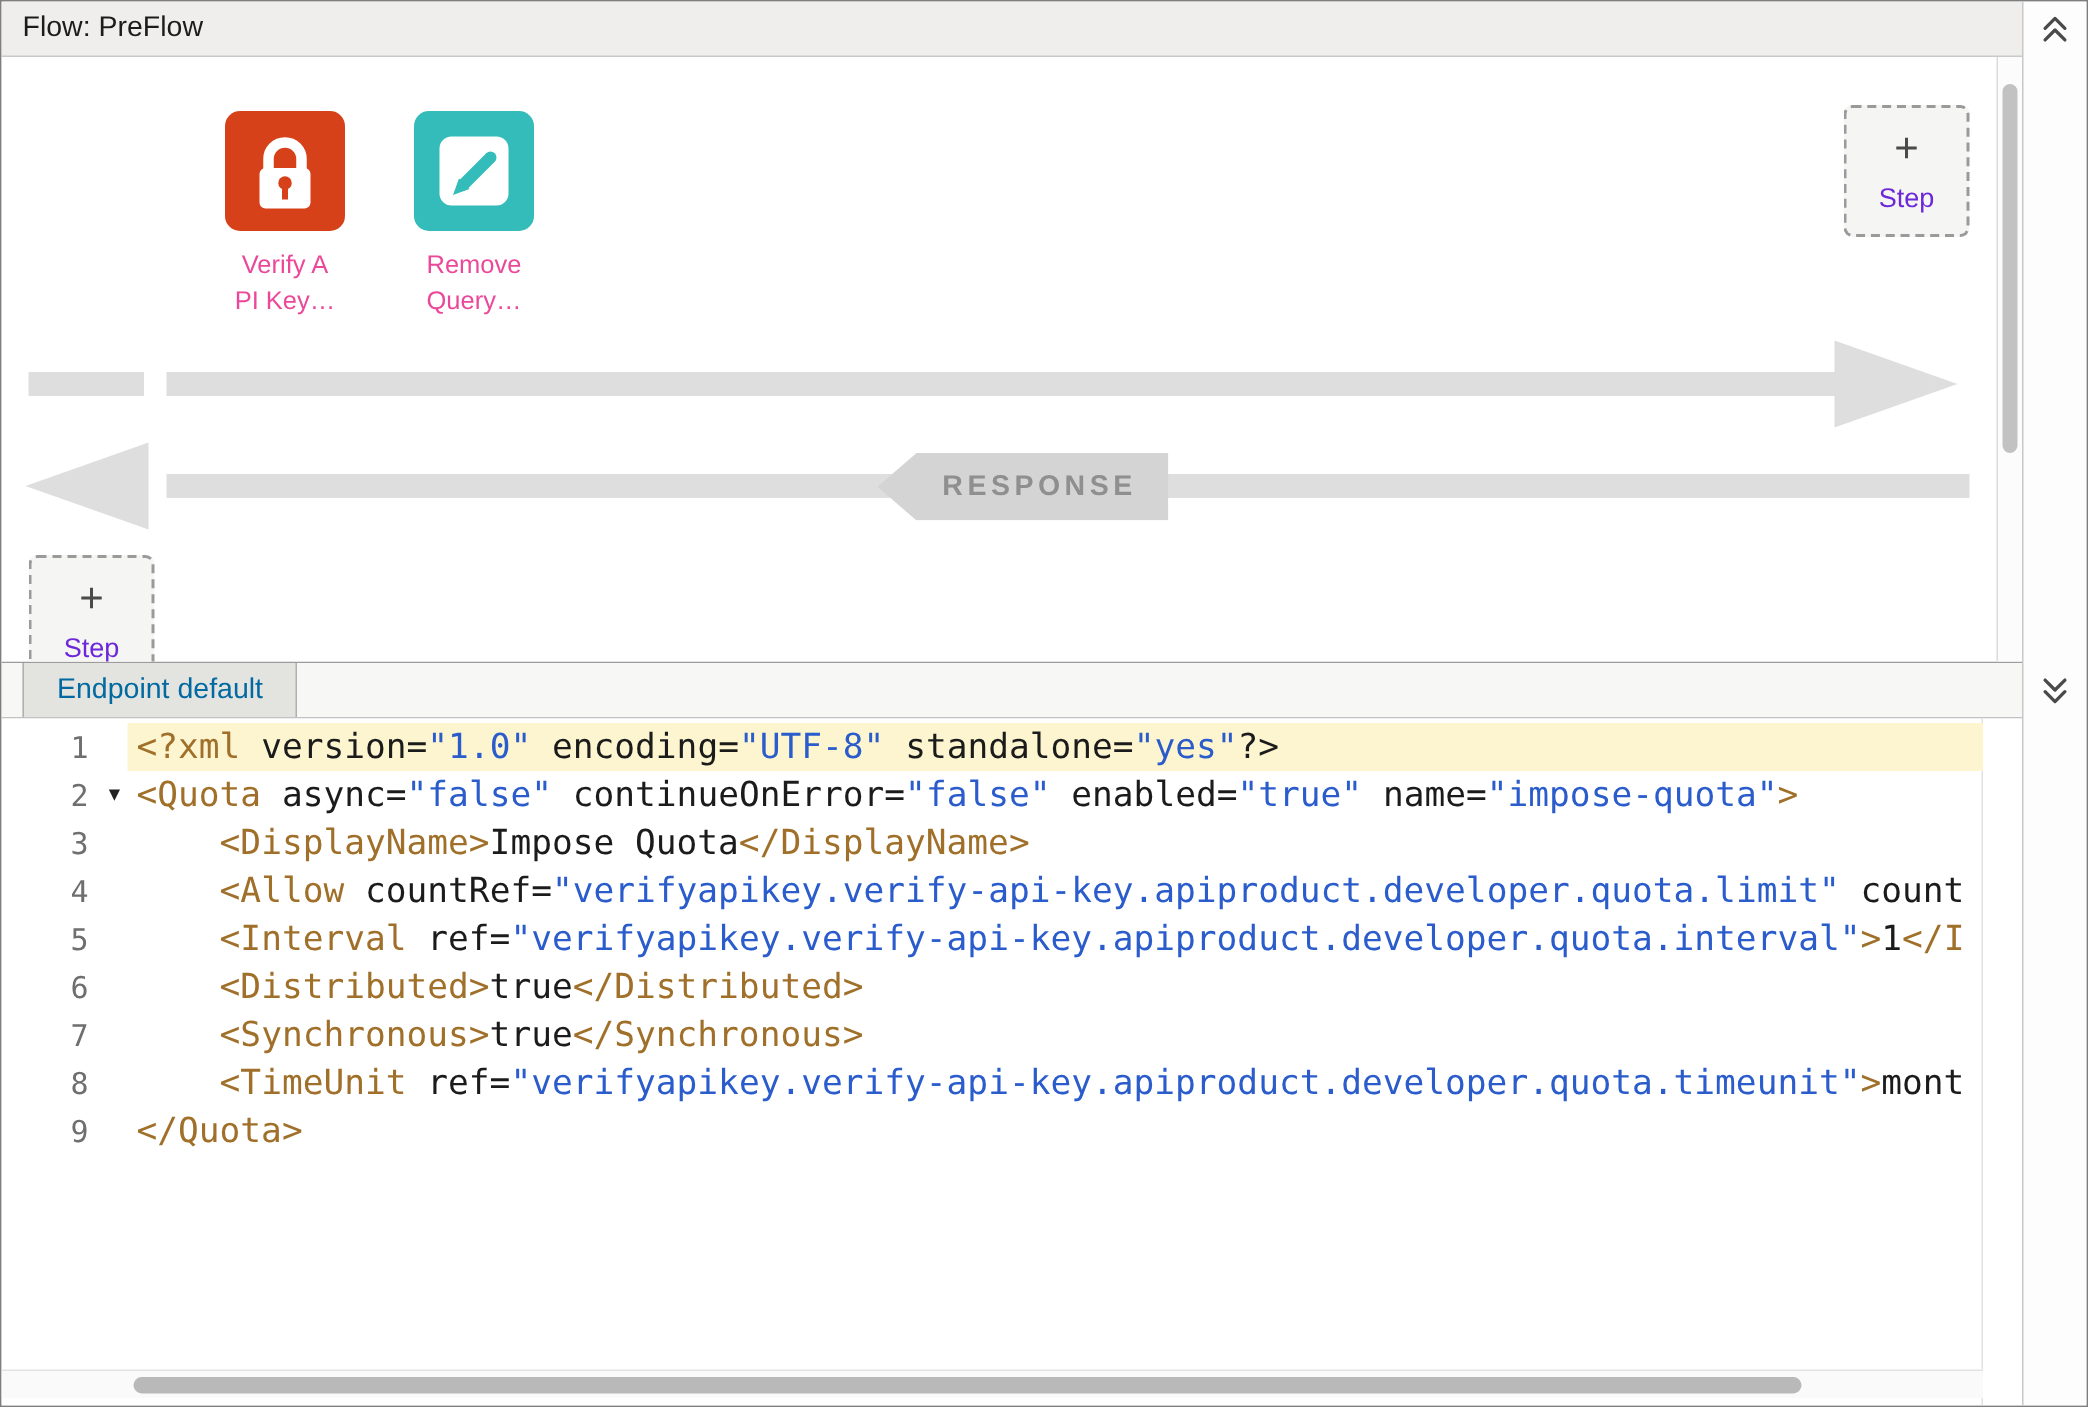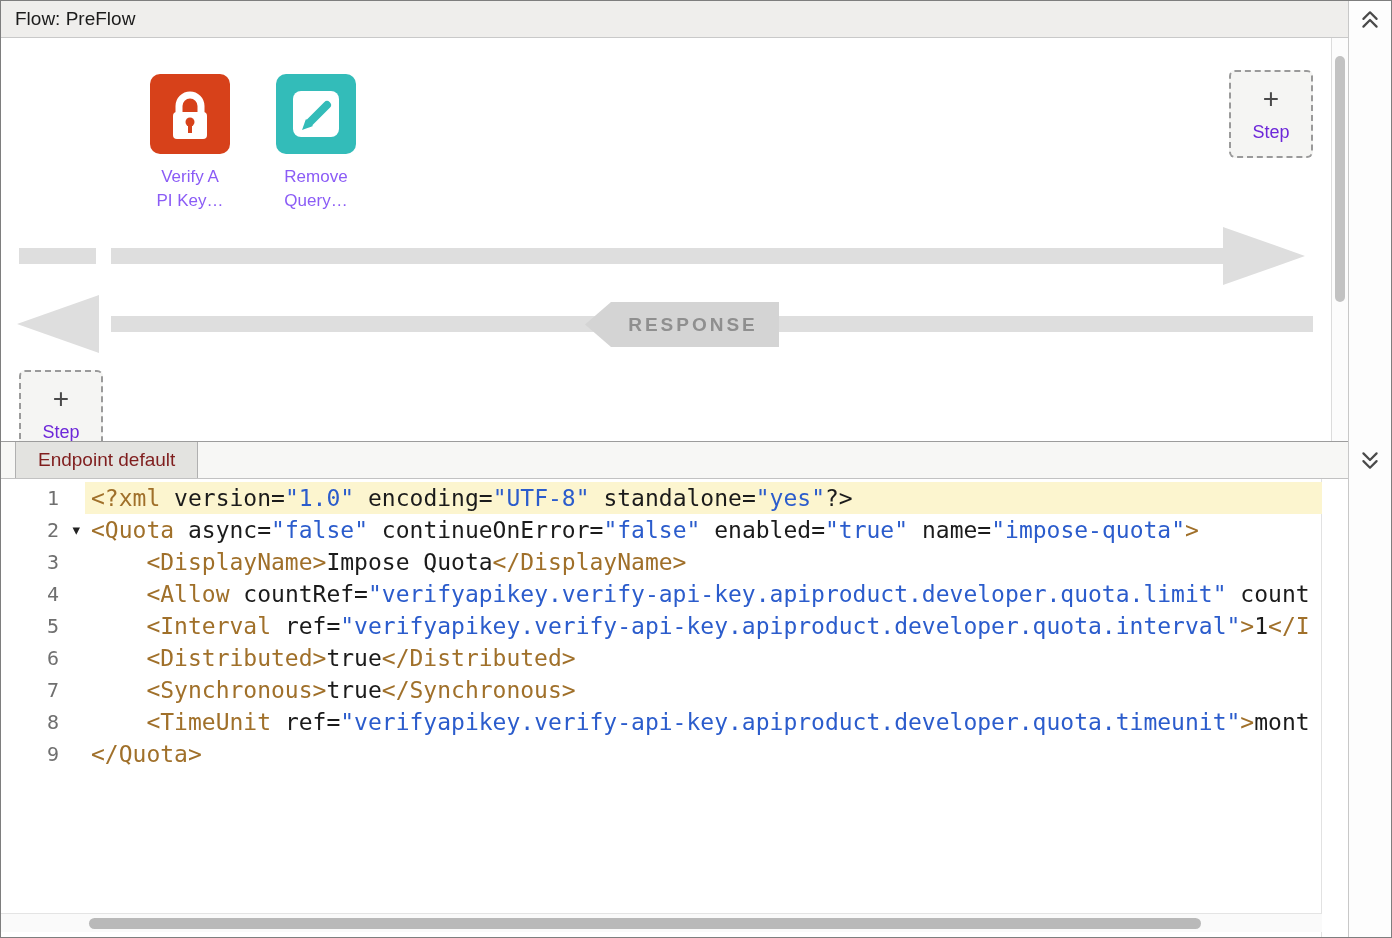--- a/index.html
+++ b/index.html
@@ -18,21 +18,21 @@
   .flow-panel { height:440px; display:flex; flex-direction:column; }
   .flow-header { height:37px; background:#efeeec; border-bottom:1px solid #c9c9c9; display:flex; align-items:center; padding-left:14px; flex:none; }
   .flow-title { font-size:19px; color:#1c1c1c; }
   .flow-body { position:relative; flex:1; background:#fff; overflow:hidden; }
 
   .policies { position:absolute; left:138px; top:30px; display:flex; gap:24px; }
   .policy { width:102px; display:flex; flex-direction:column; align-items:center; cursor:pointer; }
   .policy-icon { width:80px; height:80px; display:block; }
   .policy .plain { margin-top:6px; }
   .sel-frame { border:4px solid #f06ef0; padding:2px; border-radius:8px; background:#fff; }
-  .policy-label { margin-top:11px; font-size:17px; line-height:24px; color:#8b5cf6; text-align:center; }
+  .policy-label { margin-top:11px; font-size:17px; line-height:24px; color:#ec4899; text-align:center; }
 
   .step-btn { position:absolute; width:84px; border:2px dashed #9a9a9a; border-radius:6px; background:#f5f5f3; text-align:center; cursor:pointer; }
   .step-top-right { right:35px; top:32px; height:88px; }
   .step-bottom-left { left:18px; top:332px; height:100px; }
   .step-plus { font-size:28px; line-height:30px; color:#4a4a4a; margin-top:12px; }
   .step-label { font-size:18px; color:#6d28d9; margin-top:8px; }
 
   .bar { position:absolute; height:16px; background:#dedede; }
   .req-left  { left:18px;  top:210px; width:77px; }
   .req-main  { left:110px; top:210px; width:1118px; }
@@ -48,21 +48,21 @@
                 clip-path:polygon(0 0, calc(100% - 26px) 0, 100% 50%, calc(100% - 26px) 100%, 0 100%); }
   .resp-badge { left:584px; top:264px; width:194px; padding-left:22px;
                 clip-path:polygon(26px 0, 100% 0, 100% 100%, 26px 100%, 0 50%); }
 
   .v-scrollbar { position:absolute; right:0; top:0; bottom:0; width:17px; background:#fcfcfc; border-left:1px solid #dcdcdc; cursor:pointer; }
   .v-thumb { position:absolute; left:3px; top:18px; width:10px; height:246px; background:#c2c2c2; border-radius:6px; }
 
   
   .tabbar { height:38px; background:#f7f7f5; border-top:1px solid #9c9c9c; border-bottom:1px solid #c2c2c2;
             display:flex; align-items:stretch; padding-left:14px; flex:none; }
-  .tab { display:flex; align-items:center; padding:0 22px; font-size:19px; color:#7f1d1d; cursor:pointer; border-right:1px solid #c6c6c6; background:transparent; border-top:none; border-bottom:none; border-left:none; font-family:"Liberation Sans",sans-serif; }
+  .tab { display:flex; align-items:center; padding:0 22px; font-size:19px; color:#0369a1; cursor:pointer; border-right:1px solid #c6c6c6; background:transparent; border-top:none; border-bottom:none; border-left:none; font-family:"Liberation Sans",sans-serif; }
   .tab.active { background:#e3e3e0; border-left:1px solid #b0b0b0; border-right:1px solid #b0b0b0; }
 
   .editor { position:relative; flex:1; background:#fff; overflow:hidden;
             font-family:"DejaVu Sans Mono","Liberation Mono",monospace; }
   .editor-divider { position:absolute; right:26px; top:0; bottom:0; width:1px; background:#e2e2e2; }
   .code-lines { position:absolute; left:0; top:3px; right:26px; }
   .code-line { display:flex; height:32px; line-height:32px; white-space:pre; }
   .ln { width:84px; padding-right:26px; text-align:right; color:#6f6f6f; font-size:20px; position:relative; flex:none; }
   .fold { position:absolute; right:5px; top:0; font-size:15px; color:#222; cursor:pointer; font-family:"Liberation Sans",sans-serif; }
   .code { flex:1; font-size:23px; color:#1b1b1b; overflow:hidden; padding-left:6px; }

